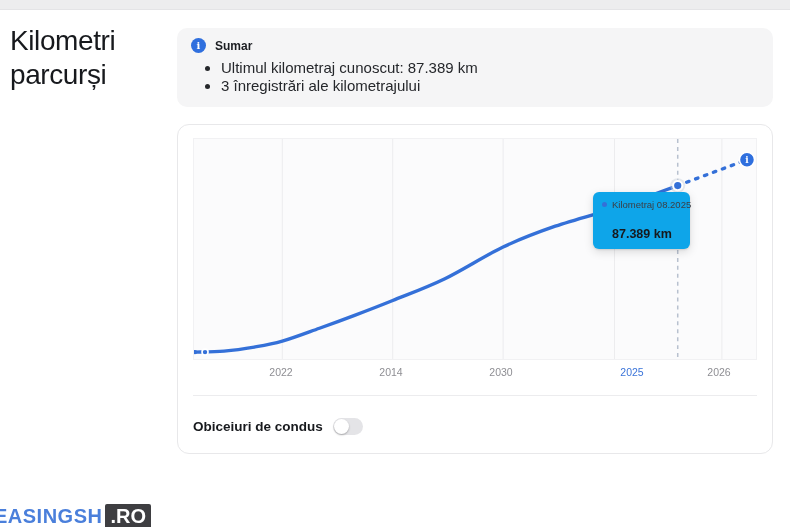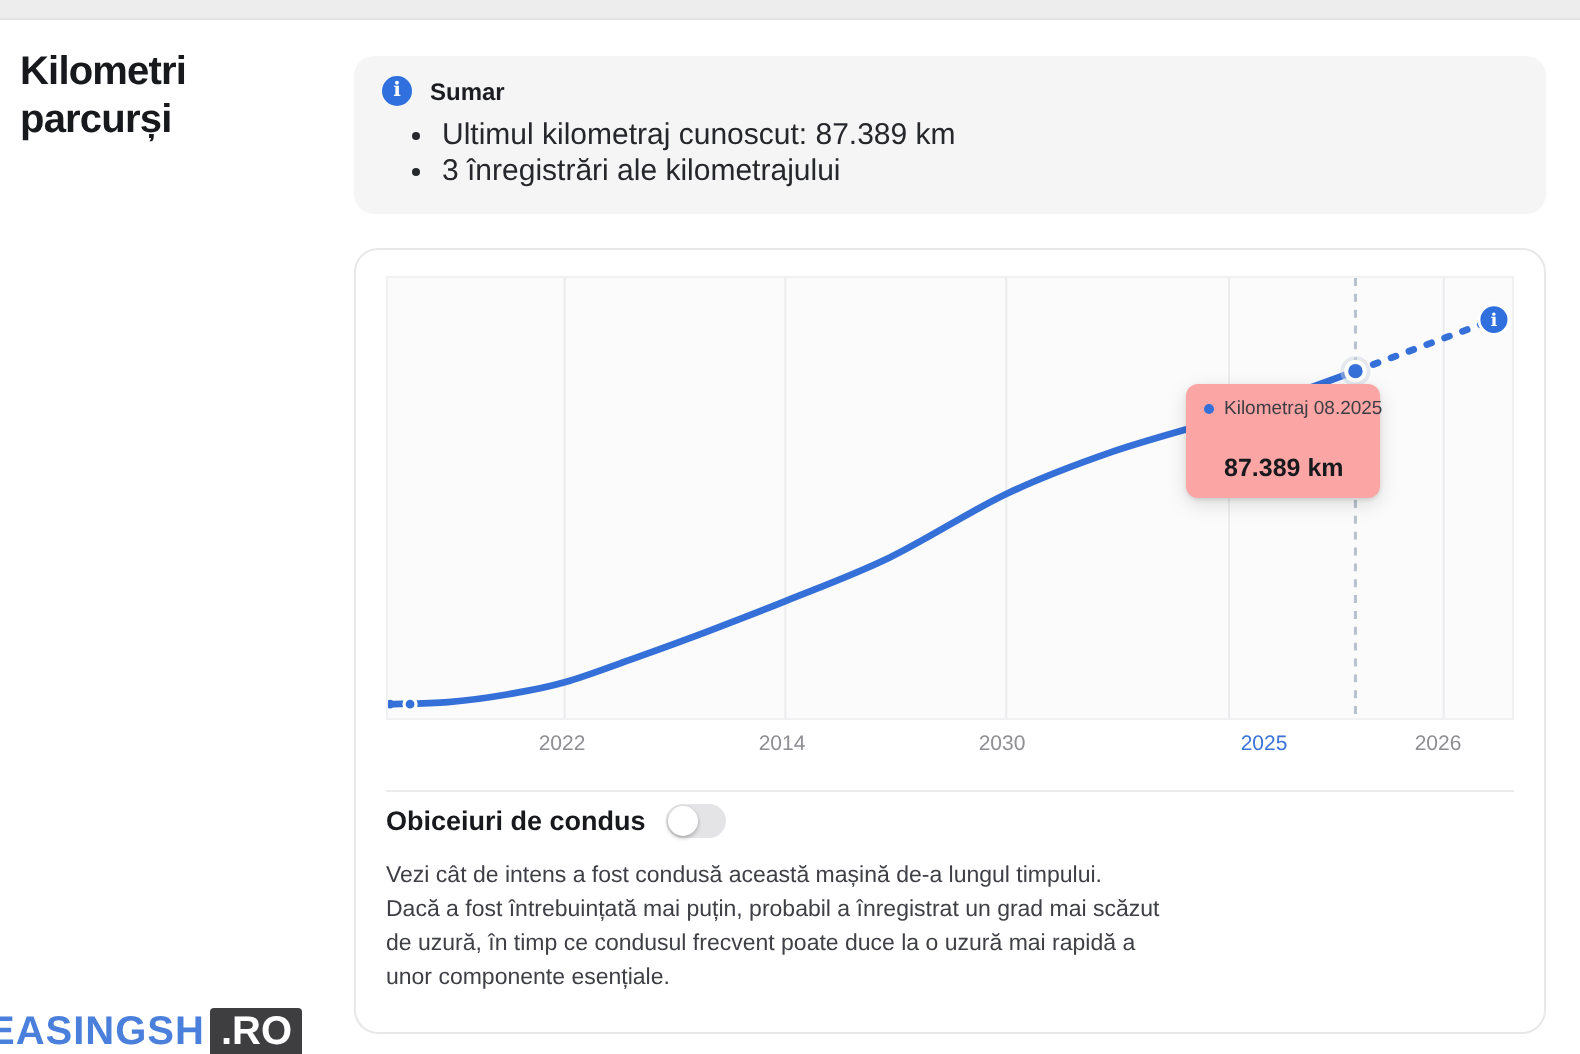--- a/index.html
+++ b/index.html
@@ -3,47 +3,47 @@
 <meta charset="utf-8">
 <style>
   * { margin:0; padding:0; box-sizing:border-box; }
   html,body { width:790px; height:527px; }
   body { font-family:"Liberation Sans", sans-serif; background:#fff; color:#1b1d21; }
   .screen { position:relative; width:790px; height:527px; overflow:hidden; background:#fff; }
   .topstrip { position:absolute; top:0; left:0; width:790px; height:10px; background:#ededee; border-bottom:1px solid #e4e4e6; }
 
   
   .sidebar { position:absolute; left:10px; top:24px; width:158px; }
-  .sidebar h1 { font-size:20px; line-height:1.22; font-weight:bold; letter-spacing:-0.4px; color:#17191d; }
+  .sidebar h1 { font-size:28px; line-height:1.22; font-weight:normal; letter-spacing:-0.4px; color:#17191d; }
   .sidebar p { margin-top:11px; font-size:11px; line-height:1.45; color:#9a9aa1; }
 
   
   .content { position:absolute; left:177px; top:28px; width:596px; }
 
   .summary { background:#f5f5f6; border-radius:10px; padding:10px 14px 12px 14px; }
   .summary-head { display:flex; align-items:center; gap:9px; }
   .info-badge { display:inline-flex; align-items:center; justify-content:center; width:15px; height:15px; border-radius:50%; background:#2f6fde; color:#fff; font-size:10px; font-weight:bold; font-family:"DejaVu Serif", serif; flex:0 0 auto; }
   .summary-title { font-size:12px; font-weight:bold; color:#1b1d21; }
   .summary ul { margin:6px 0 0 30px; }
   .summary li { font-size:15px; line-height:18px; color:#25272b; }
 
   .chart-card { margin-top:17px; background:#fff; border:1px solid #e8e8ea; border-radius:12px; padding:13px 15px 18px 15px; }
   .plot { position:relative; height:222px; background:#fbfbfc; border:1px solid #f1f1f3; }
   .plot svg { position:absolute; inset:0; width:100%; height:100%; display:block; }
-  .tooltip { position:absolute; left:399px; top:53px; width:97px; background:#fca5a5; border-radius:6px; box-shadow:0 1px 2px rgba(0,0,0,.10), 0 3px 10px rgba(0,0,0,.13); padding:7px 9px 8px 9px; }
+  .tooltip { position:absolute; left:399px; top:53px; width:97px; background:#0ea5e9; border-radius:6px; box-shadow:0 1px 2px rgba(0,0,0,.10), 0 3px 10px rgba(0,0,0,.13); padding:7px 9px 8px 9px; }
   .tooltip-row { display:flex; align-items:center; gap:5px; }
   .tooltip-dot { width:5px; height:5px; border-radius:50%; background:#3470d8; flex:0 0 auto; }
   .tooltip-label { font-size:9.5px; color:#3c3e44; white-space:nowrap; }
   .tooltip-value { margin-top:17px; margin-left:10px; font-size:12.5px; font-weight:bold; color:#17191d; }
   .axis-row { position:relative; height:20px; margin-top:2px;text-align:right; }
   .axis-tick { position:absolute; top:4px; transform:translateX(-50%); font-size:10.5px; color:#8e8e93; }
   .axis-tick.hl { color:#3b74d9; }
   .card-divider { border-top:1px solid #ececee; margin-top:13px; }
 
-  .habits-head { display:flex; align-items:center; gap:10px; margin-top:6px; }
+  .habits-head { display:flex; align-items:center; gap:10px; margin-top:22px; }
   .habits-title { font-size:13.5px; font-weight:bold; color:#17191d; }
   .toggle { position:relative; width:30px; height:17px; border-radius:999px; background:#e4e4e7; cursor:pointer; flex:0 0 auto; }
   .toggle .knob { position:absolute; left:1px; top:1px; width:15px; height:15px; border-radius:50%; background:#fff; box-shadow:0 1px 2px rgba(0,0,0,.28); }
   .habits-text { margin-top:11px; width:388px; font-size:11.5px; line-height:1.47; color:#3f4046; }
 
   .watermark { position:absolute; left:-6px; bottom:-2px; display:flex; align-items:stretch; height:25px; }
   .wm-name { display:flex; align-items:center; background:#fff; color:#4a7fdb; font-size:20px; font-weight:bold; letter-spacing:0.5px; padding:0 3px 0 0; }
   .wm-tld { display:flex; align-items:center; background:#3e3e41; color:#fff; font-size:20px; font-weight:bold; padding:0 5px; border-radius:2px; }
 </style>
 </head>
@@ -103,21 +103,20 @@
           <span class="axis-tick" style="left: 526px;">2026</span>
         </div>
       <div class="card-divider"></div>
 
       <div class="habits-head">
         <span class="habits-title">Obiceiuri de condus</span>
         <span class="toggle">
             <span class="knob"></span>
           </span>
       </div>
-      <p class="habits-text">Vezi cât de intens a fost condusă această mașină de-a lungul timpului. Dacă a fost întrebuințată mai puțin, probabil a înregistrat un grad mai scăzut de uzură, în timp ce condusul frecvent poate duce la o uzură mai rapidă a unor componente esențiale.</p>
     </div>
 
   </div>
 
   <div class="watermark">
     <span class="wm-name">EASINGSH</span>
     <span class="wm-tld">.RO</span>
   </div>
 </div>
 

